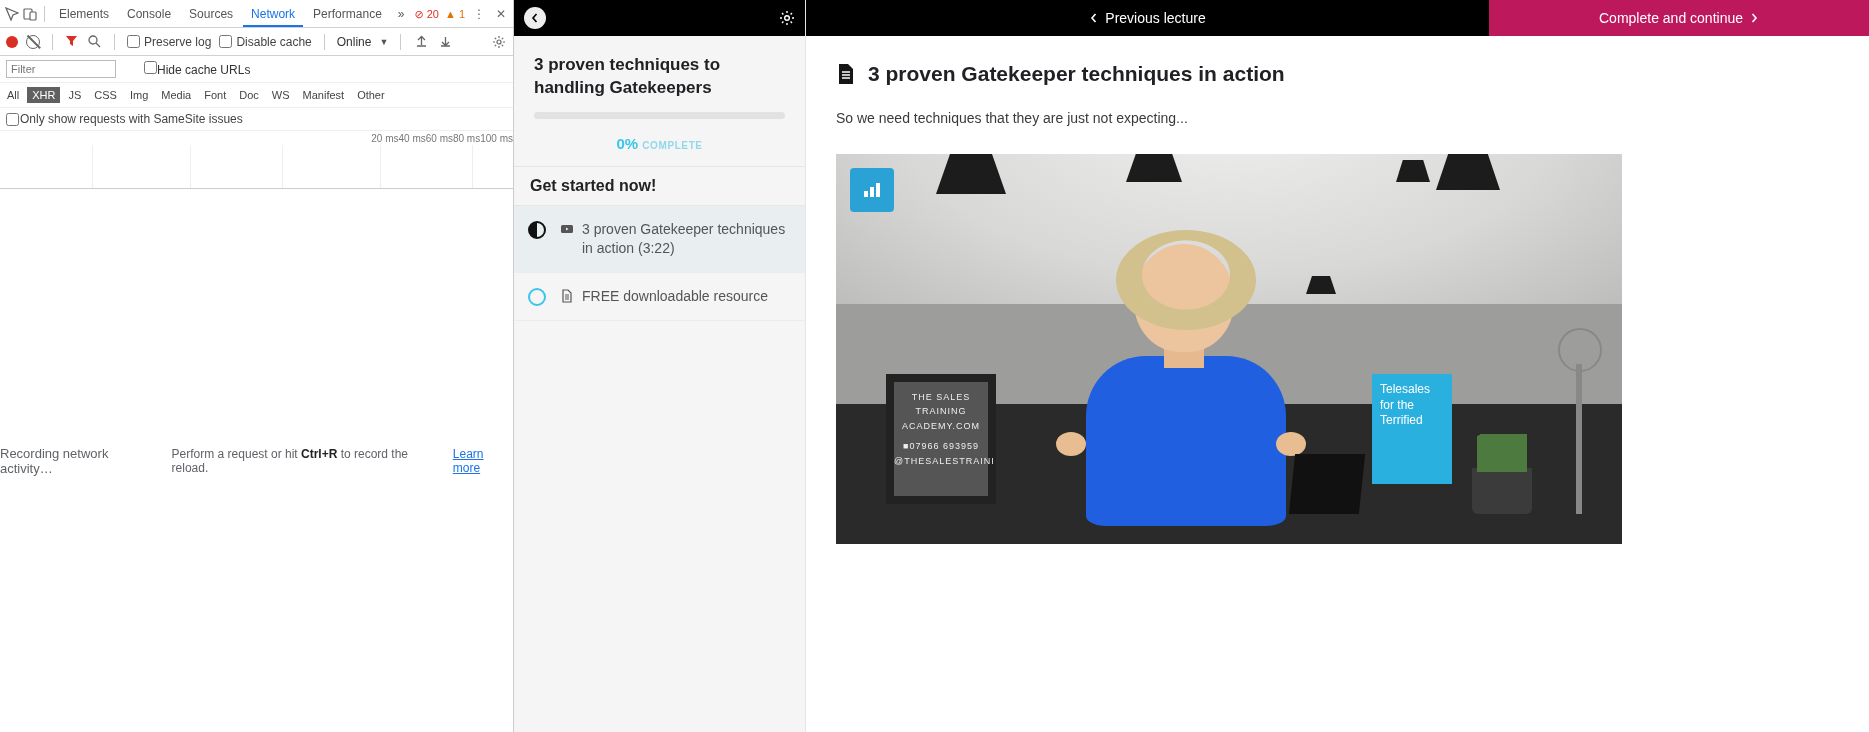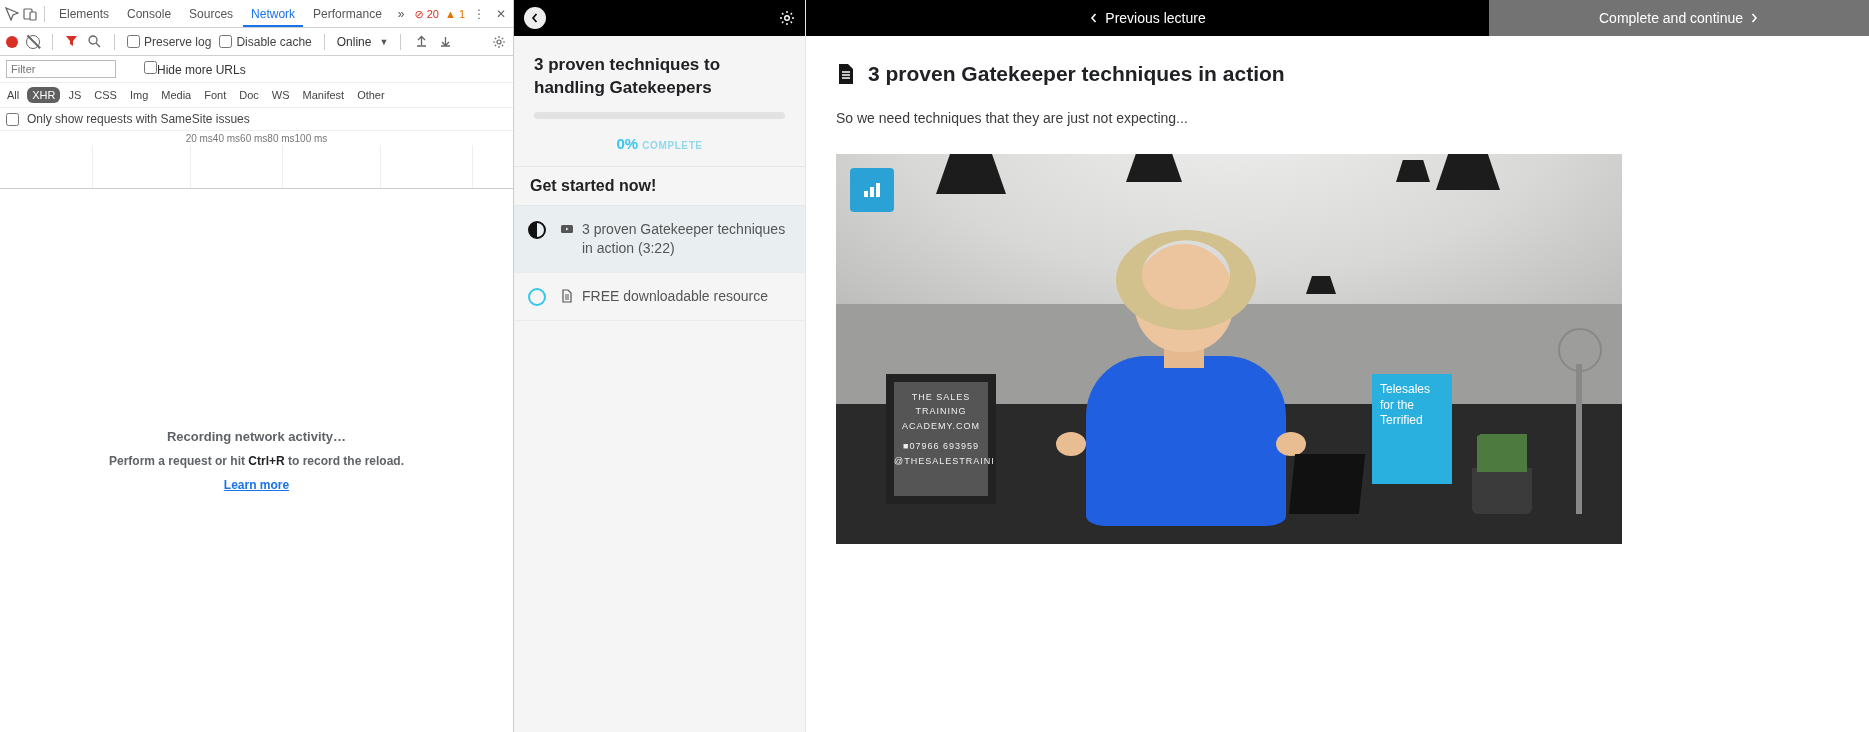--- a/index.html
+++ b/index.html
@@ -23,30 +23,30 @@
 .dt-toolbar .clear::after { content: ""; position: absolute; left: -2px; top: 5px; width: 18px; height: 1.5px; background: #666; transform: rotate(45deg); }
 .dt-toolbar .funnel { color: #d93025; }
 .dt-toolbar label { font-size: 12px; color: #444; display: flex; align-items: center; gap: 4px; }
 .dt-toolbar .dropdown-caret { font-size: 9px; color: #555; }
 
 .dt-filterrow { display: flex; align-items: center; gap: 28px; padding: 4px 6px; border-bottom: 1px solid #eee; }
 .dt-filterrow input[type=text] { width: 110px; font-size: 11px; border: 1px solid #bbb; padding: 2px 4px; color: #999; }
 
 .dt-types { display: flex; align-items: center; gap: 3px; padding: 4px 2px; border-bottom: 1px solid #eee; font-size: 11px; }
 .dt-types span { padding: 2px 5px; cursor: pointer; color: #444; }
-.dt-types span.active { background: #606060; color: #fff; border-radius: 6px; }
+.dt-types span.active { background: #606060; color: #fff; border-radius: 0; }
 
 .dt-same { padding: 4px 6px; border-bottom: 1px solid #eee; }
-.dt-same label { font-size: 12px; color: #444; display: flex; align-items: center; gap: 8px; }
+.dt-same label { font-size: 12px; color: #444; display: flex; align-items: center; gap: 1px; }
 
 .dt-timeline { position: relative; height: 58px; border-bottom: 1px solid #ccc; }
-.dt-timeline .marks { display: flex; justify-content: center; font-size: 10px; color: #777; padding-top: 2px; }
+.dt-timeline .marks { display: flex; justify-content: flex-end; font-size: 10px; color: #777; padding-top: 2px; }
 .dt-timeline .vline { position:absolute; top:14px; bottom:0; width:1px; background:#eee; }
 
-.dt-main { flex: 1; display: flex; flex-direction: column; align-items: center; justify-content: center; color: #666; gap: 10px; font-weight: bold; }
+.dt-main { flex: 1; display: flex; flex-direction: row; align-items: center; justify-content: center; color: #666; gap: 10px; }
 .dt-main .t1 { font-size: 13px; color: #5f6368; }
 .dt-main .t2 { font-size: 12px; color: #5f6368; }
 .dt-main .t2 b { color: #202124; }
 .dt-main a { color: #1a73e8; font-size: 12px; text-decoration: underline; }
 
 
 .course-side { width: 292px; background: #f5f5f5; border-right: 1px solid #e6e6e6; display: flex; flex-direction: column; }
 .cs-top { height: 36px; background: #000; display: flex; align-items: center; justify-content: space-between; padding: 0 10px; }
 .cs-back { width: 22px; height: 22px; border-radius: 50%; background: #eee; color: #000; display: flex; align-items: center; justify-content: center; }
 .cs-gear { color: #fff; }
@@ -60,21 +60,21 @@
 .cs-item.active { background: #e9eef1; }
 .cs-circle { width: 18px; height: 18px; border: 2px solid #38c7ea; border-radius: 50%; flex: 0 0 auto; margin-top: 1px; }
 .cs-circle.half { background: linear-gradient(90deg, #111 50%, transparent 50%); border-color: #111; }
 .cs-item .lbl { font-size: 14px; color: #555; line-height: 1.35; display: flex; gap: 8px; }
 .cs-file-ico, .cs-vid-ico { width: 14px; height: 14px; flex:0 0 auto; margin-top:2px; }
 
 
 .main { flex: 1; display: flex; flex-direction: column; background: #fff; }
 .m-top { height: 36px; background: #000; display: flex; }
 .m-prev { flex: 1; display: flex; align-items: center; justify-content: center; gap: 6px; color: #fff; font-size: 14px; cursor: pointer; }
-.m-next { width: 380px; background: #737373; display: flex; align-items: center; justify-content: center; gap: 6px; color: #fff; font-size: 14px; cursor: pointer; }
+.m-next { width: 380px; background: #be185d; display: flex; align-items: center; justify-content: center; gap: 6px; color: #fff; font-size: 14px; cursor: pointer; }
 .m-body { padding: 26px 30px; }
 .m-h { display: flex; align-items: center; gap: 12px; font-size: 21px; font-weight: 700; color: #202124; margin-bottom: 24px; }
 .m-text { font-size: 14px; color: #3a3a3a; margin-bottom: 28px; }
 .m-video { width: 786px; height: 390px; background: #b91c1c; position: relative; overflow: hidden; }
 
 
 .ceiling { position:absolute; left:0; right:0; top:0; height:150px; background: radial-gradient(ellipse at 50% -40px, #efefef 0%, #d8d8d6 60%, #bdbdbb 100%); }
 .wall { position:absolute; left:0; right:0; top:150px; bottom:140px; background:#9d9d9b; }
 .desk { position:absolute; left:0; right:0; bottom:0; height:140px; background:#2a2a2a; }
 .lampshade { position:absolute; width:70px; height:40px; background:#1c1c1c; clip-path: polygon(20% 0,80% 0,100% 100%,0 100%); }
@@ -174,21 +174,21 @@
         <svg width="14" height="14" viewBox="0 0 14 14">
             <circle cx="7" cy="7" r="2" fill="none" stroke="#666" stroke-width="1.2"></circle>
             <path d="M7 1v2M7 11v2M1 7h2M11 7h2M2.8 2.8l1.4 1.4M9.8 9.8l1.4 1.4M11.2 2.8L9.8 4.2M4.2 9.8l-1.4 1.4" stroke="#666" stroke-width="1.2"></path>
           </svg>
       </span>
     </div>
   </div>
 
   <div class="dt-filterrow">
     <input type="text" placeholder="Filter" style="">
-    <label><input type="checkbox" style=""><span>Hide more URLs</span></label>
+    <label><input type="checkbox" style=""><span>Hide cache URLs</span></label>
   </div>
 
   <div class="dt-types">
     <span>All</span>
     <span class="active">XHR</span>
     <span>JS</span>
     <span>CSS</span>
     <span>Img</span>
     <span>Media</span>
     <span>Font</span>

